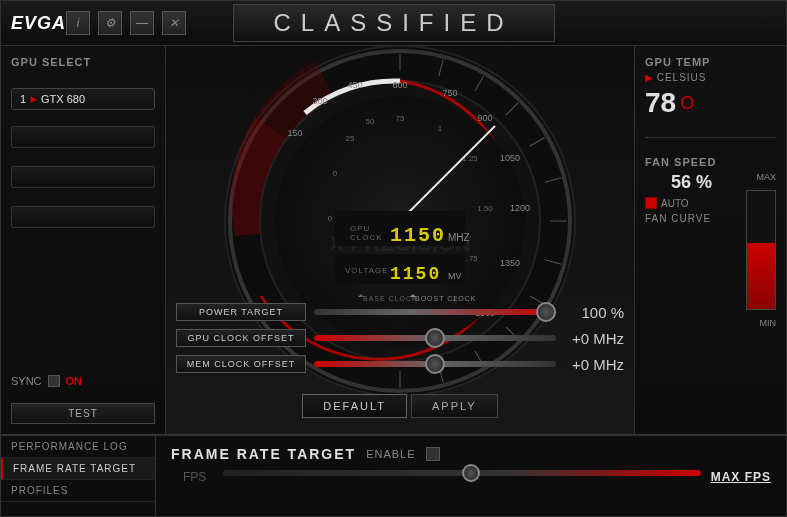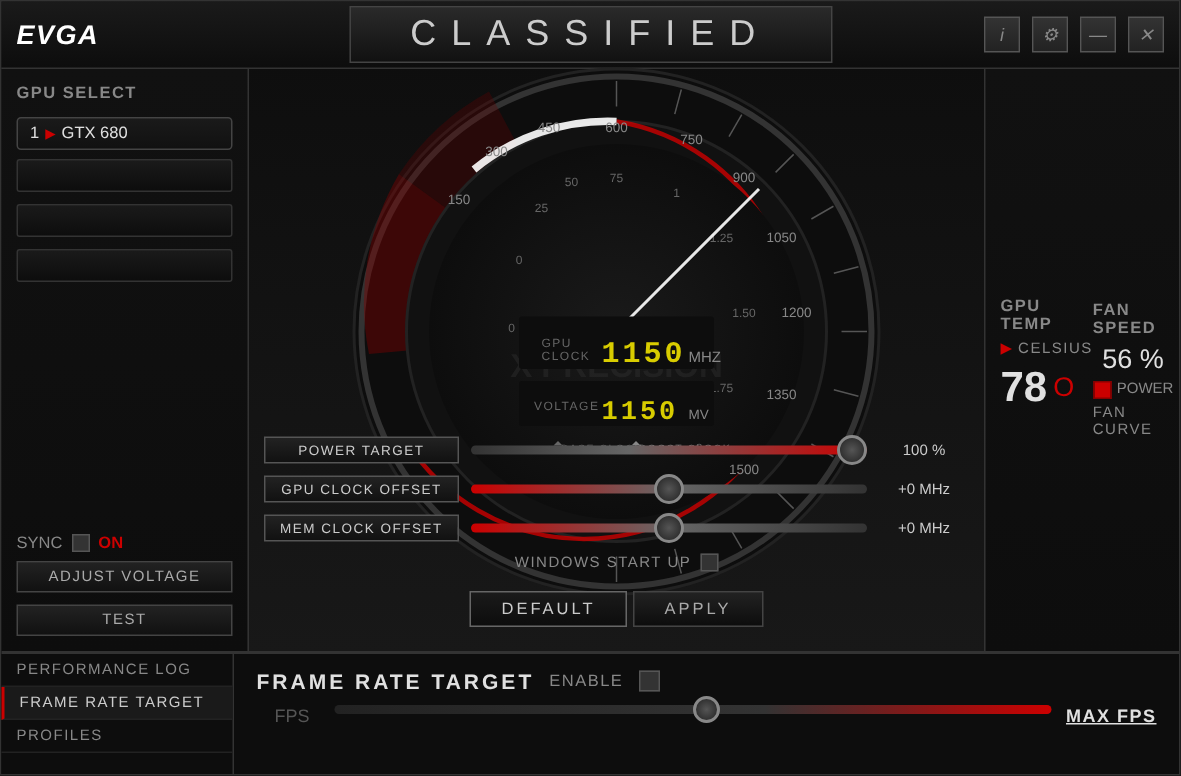--- a/index.html
+++ b/index.html
@@ -20,21 +20,21 @@
       position: relative;
       border: 1px solid #333;
     }
 
     
     .title-bar {
       height: 45px;
       background: linear-gradient(180deg, #1a1a1a 0%, #0d0d0d 100%);
       display: flex;
       align-items: center;
-      justify-content: space-between;
+      justify-content: flex-start;
       padding: 0 10px;
       border-bottom: 1px solid #333;
       position: relative;
     }
 
     .evga-logo {
       color: #fff;
       font-size: 18px;
       font-weight: bold;
       font-style: italic;
@@ -76,21 +76,21 @@
     }
 
     
     .left-panel {
       width: 165px;
       background: linear-gradient(180deg, #111 0%, #0d0d0d 100%);
       border-right: 1px solid #333;
       padding: 10px;
       display: flex;
       flex-direction: column;
-      gap: 6px;
+      gap: 16px;
     }
 
     .section-label {
       color: #888;
       font-size: 11px;
       font-weight: bold;
       letter-spacing: 1px;
       margin-bottom: 4px;
     }
 
@@ -213,23 +213,23 @@
       transform: translateY(-50%);
       width: 20px;
       height: 20px;
       border-radius: 50%;
       background: radial-gradient(circle, #555 0%, #222 100%);
       border: 2px solid #888;
     }
 
     .slider-value {
       color: #ccc;
-      font-size: 10px;
+      font-size: 15px;
       width: 60px;
-      text-align: center;
+      text-align: right;
     }
 
     .windows-startup {
       display: flex;
       align-items: center;
       gap: 6px;
       justify-content: center;
       margin-top: 4px;
     }
 
@@ -264,26 +264,26 @@
     }
 
     .bottom-btn.active {
       background: linear-gradient(180deg, #1a1a1a 0%, #0d0d0d 100%);
       border-color: #666;
       color: #ccc;
     }
 
     
     .right-panel {
-      width: 130px;
+      width: 152px;
       background: linear-gradient(180deg, #111 0%, #0d0d0d 100%);
       border-left: 1px solid #333;
       padding: 10px;
       display: flex;
-      flex-direction: row;
+      flex-direction: column;
       align-items: center;
     }
 
     .gpu-temp-section {
       width: 100%;
       margin-bottom: 10px;
     }
 
     .temp-value-row {
       display: flex;
@@ -309,21 +309,21 @@
     }
 
     .fan-speed-section {
       width: 100%;
       margin-top: 10px;
     }
 
     .fan-value {
       color: #e0e0e0;
       font-size: 22px;
-      font-weight: normal;
+      font-weight: bold;
       text-align: center;
     }
 
     .fan-bar-container {
       width: 30px;
       height: 120px;
       background: #111;
       border: 1px solid #444;
       margin: 8px auto;
       position: relative;
@@ -540,21 +540,20 @@
       <div class="gpu-slot"></div>
       <div class="gpu-slot"></div>
       <div class="gpu-slot"></div>
 
       <div class="sync-row">
         <span class="sync-label">SYNC</span>
         <div class="sync-checkbox"></div>
         <span class="sync-on">ON</span>
       </div>
 
-      <div class="action-btn">ADJUST VOLTAGE</div>
       <div class="action-btn">TEST</div>
     </div>
 
     <div class="center-area">
 
       <div class="gauge-container">
         <svg class="gauge-svg" viewBox="0 0 370 370">
 
           <circle cx="185" cy="185" r="175" fill="#0d0d0d" stroke="#222" stroke-width="2"></circle>
 
@@ -659,24 +658,20 @@
         </div>
 
         <div class="slider-row">
           <div class="slider-label-btn">MEM CLOCK OFFSET</div>
           <div class="slider-track" style="background: linear-gradient(90deg, #cc0000 0%, #666 50%, #333 100%);">
             <div class="slider-thumb" style="left:50%; right:auto; transform:translate(-50%, -50%);"></div>
           </div>
           <div class="slider-value">+0 MHz</div>
         </div>
 
-        <div class="windows-startup">
-          <span class="startup-label">WINDOWS START UP</span>
-          <div class="startup-checkbox"></div>
-        </div>
       </div>
 
       <div class="bottom-buttons" style="position:absolute; bottom:18px; left:10px; right:10px;">
         <div class="bottom-btn active">DEFAULT</div>
         <div class="bottom-btn">APPLY</div>
       </div>
 
     </div>
 
     <div class="right-panel">
@@ -694,23 +689,30 @@
 
       <div style="width:100%; height:1px; background:#333; margin:8px 0;"></div>
 
       <div class="fan-speed-section">
         <div class="section-label">FAN SPEED</div>
         <div style="display:flex; gap:8px; align-items:flex-start;">
           <div style="flex:1;">
             <div class="fan-value" style="font-size:18px; color:#e0e0e0;">56 %</div>
             <div class="auto-row">
               <div class="auto-checkbox"></div>
-              <span class="auto-label">POWER</span>
+              <span class="auto-label">AUTO</span>
             </div>
             <div class="fan-curve-btn">FAN CURVE</div>
+          </div>
+          <div style="position:relative;">
+            <div class="fan-max-label">MAX</div>
+            <div class="fan-bar-container">
+              <div class="fan-bar-fill" style="height:56%;"></div>
+            </div>
+            <div class="fan-min-label">MIN</div>
           </div>
         </div>
       </div>
 
     </div>
 
   </div>
 
   <div class="bottom-bar">
     <div class="bottom-left-tabs">

